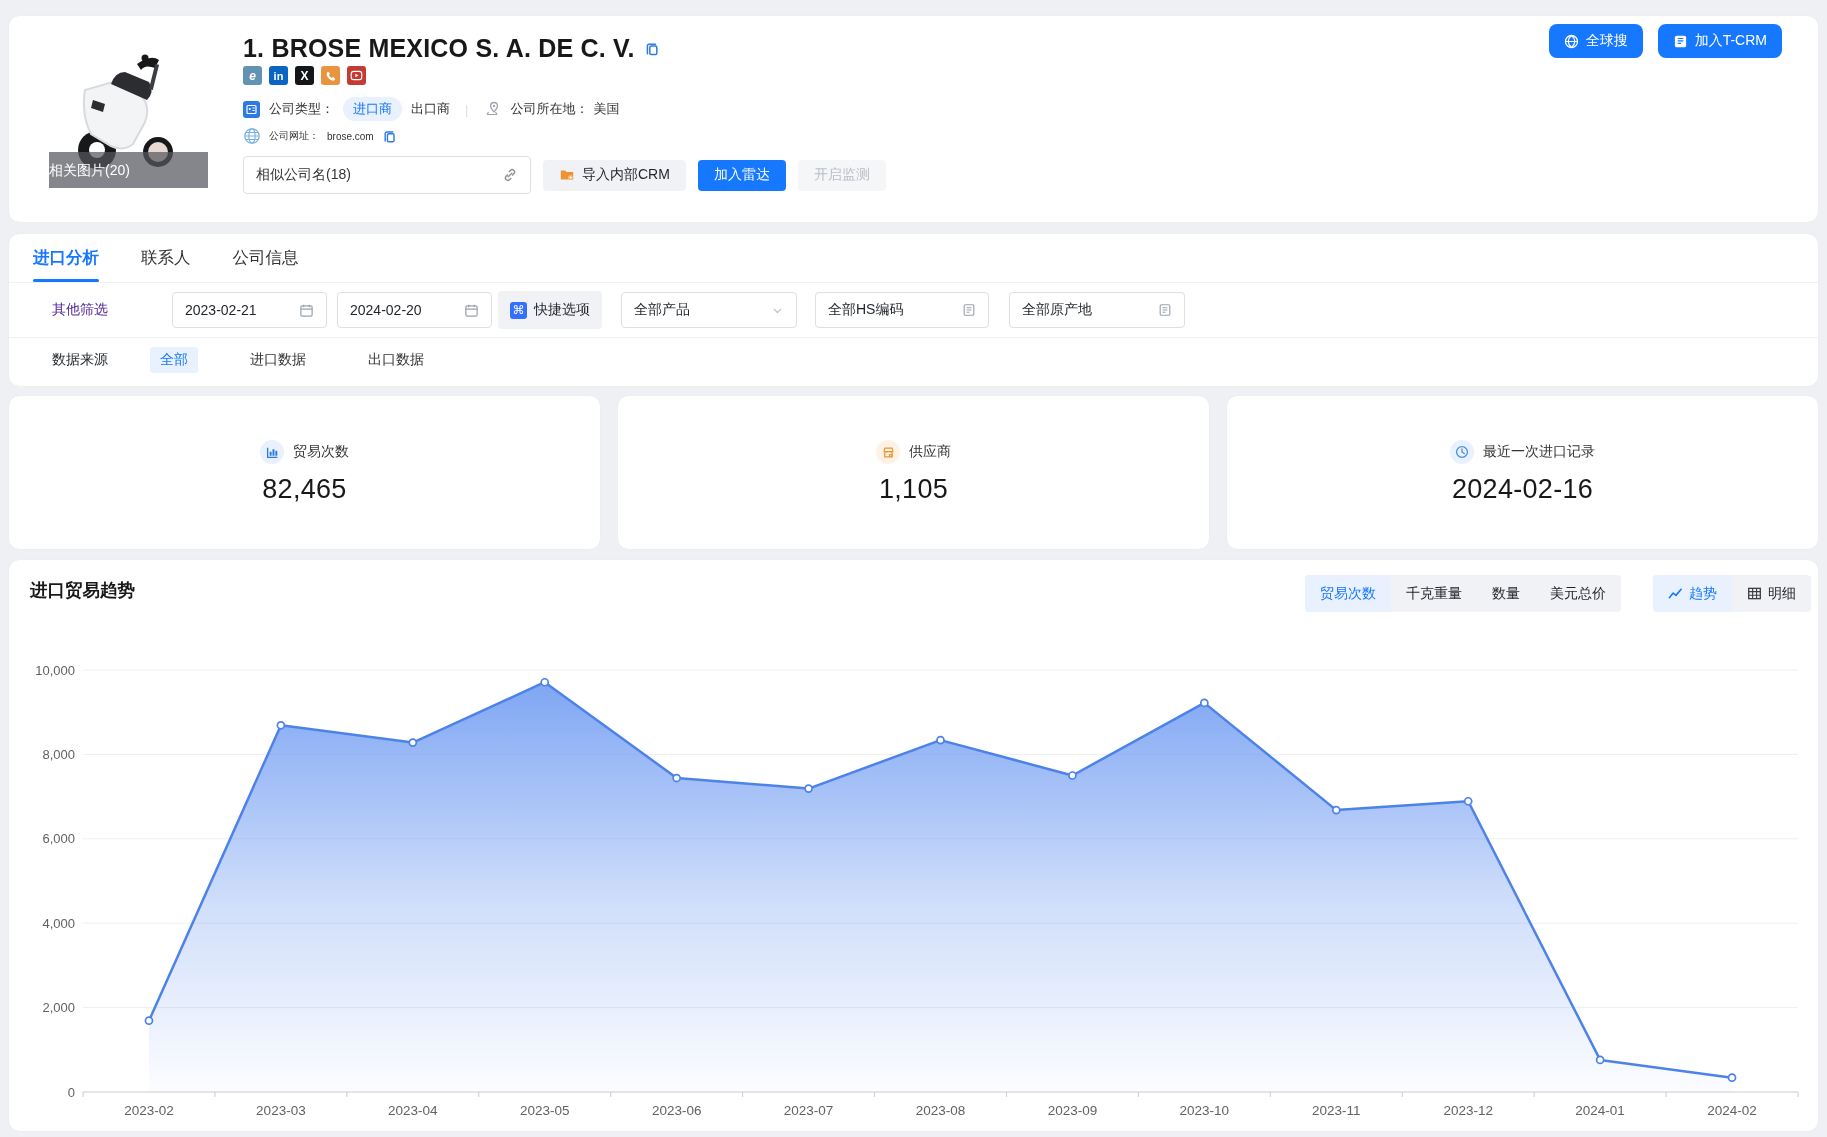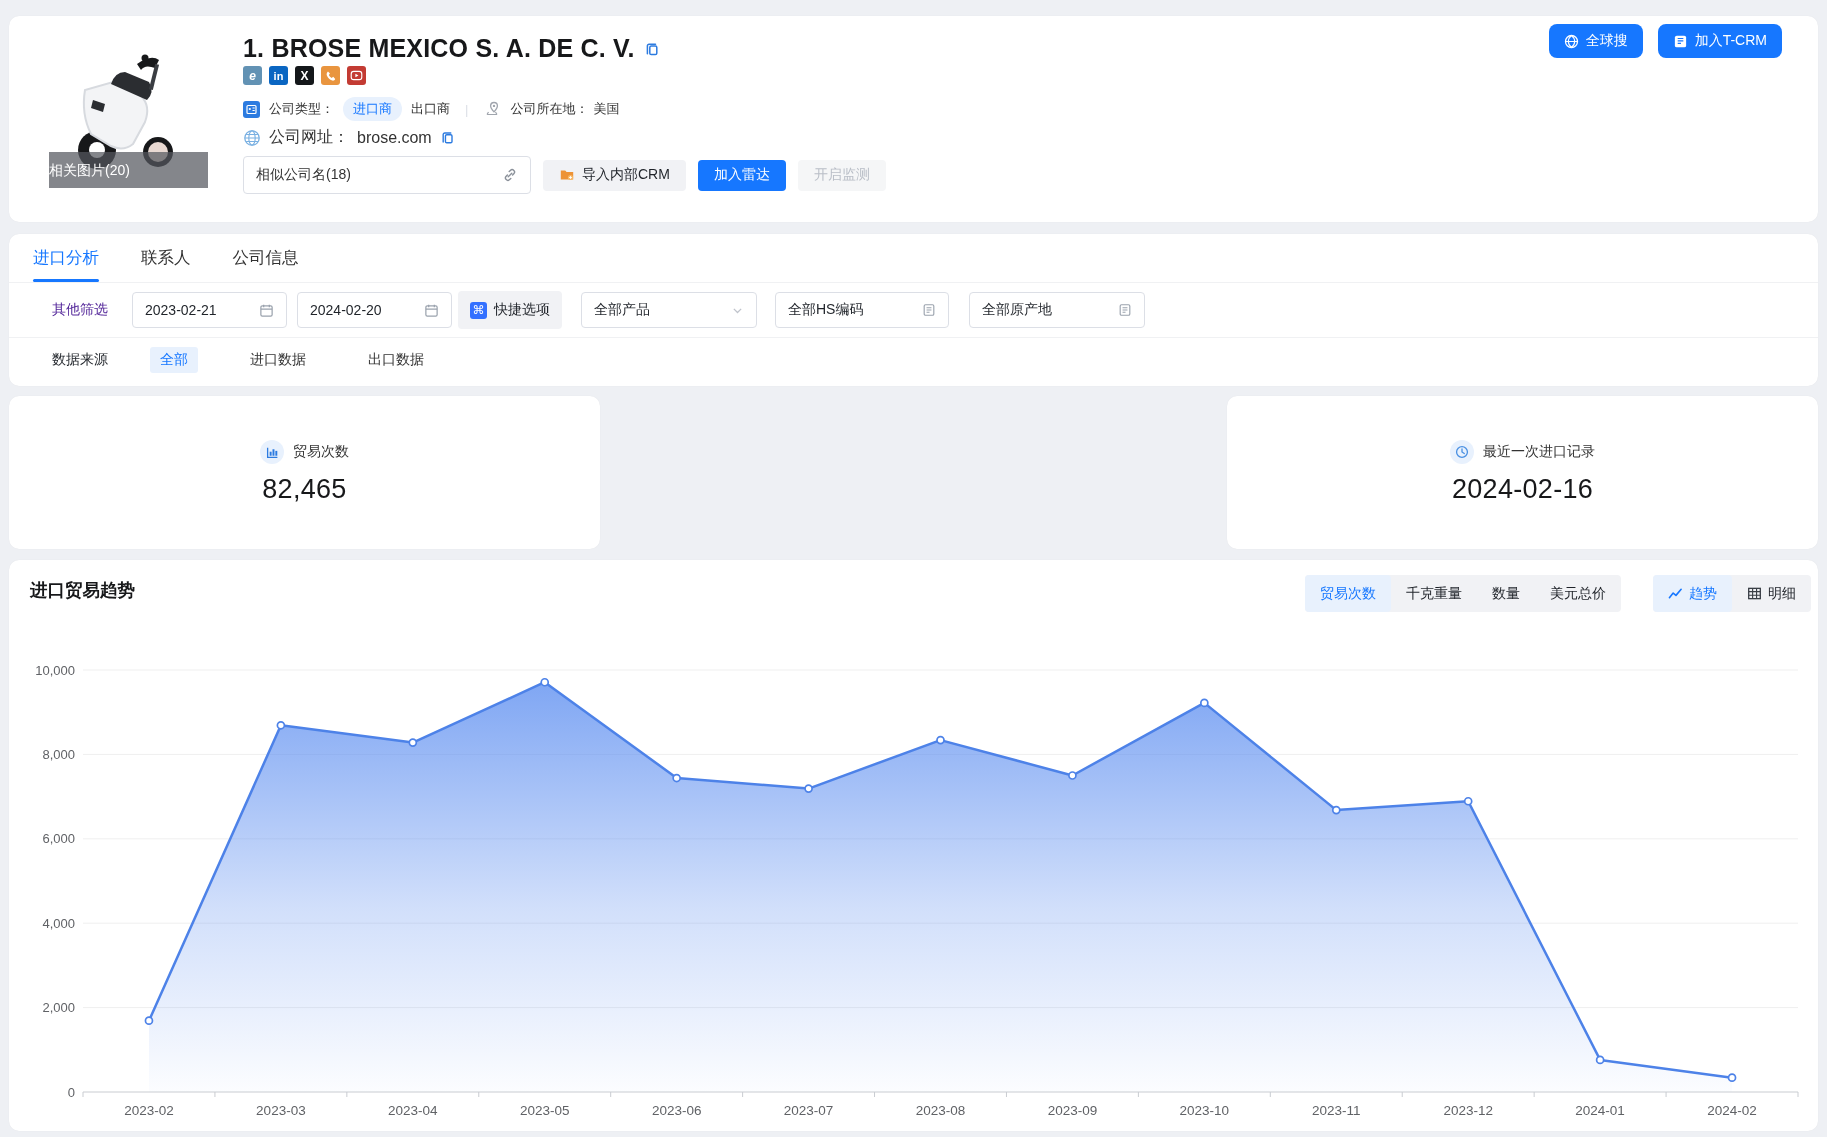--- a/index.html
+++ b/index.html
@@ -8,42 +8,42 @@
   .card{position:absolute;background:#fff;border-radius:10px;box-shadow:0 0 1px rgba(0,0,0,.08);}
   
   .header-card{left:9px;top:16px;width:1809px;height:206px;}
   .thumb{position:absolute;left:32px;top:18px;width:167px;height:154px;background:#fff;overflow:hidden;cursor:pointer;}
   .thumb-caption{position:absolute;left:8px;bottom:0;width:100%;height:36px;line-height:36px;background:rgba(84,88,94,.72);color:#fff;font-size:14px;padding-left:0;box-sizing:border-box;}
   .title-row{position:absolute;left:234px;top:18px;display:flex;align-items:center;gap:9px;}
   .title-row h1{margin:0;font-size:25px;font-weight:700;color:#17181a;letter-spacing:.2px;}
   .social-row{position:absolute;left:234px;top:50px;display:flex;gap:7px;}
   .s-icon{width:19px;height:19px;border-radius:3px;display:flex;align-items:center;justify-content:center;color:#fff;font-weight:bold;font-size:12px;cursor:pointer;}
   .meta-row{position:absolute;left:234px;top:81px;display:flex;align-items:center;gap:9px;font-size:13px;color:#333;}
-  .web-row{position:absolute;left:234px;top:111px;display:flex;align-items:center;gap:8px;font-size:16px;color:#333;}
+  .web-row{position:absolute;left:234px;top:111px;display:flex;align-items:center;gap:8px;font-size:10px;color:#333;}
   .badge-imp{color:#1677ff;background:#e8f1fd;border-radius:12px;padding:3px 10px;cursor:pointer;}
   .plain-type{color:#333;cursor:pointer;}
   .v-div{color:#dcdfe6;margin:0 6px;}
   .action-row{position:absolute;left:234px;top:140px;display:flex;align-items:center;gap:12px;height:38px;}
   .similar-box{width:262px;height:36px;border:1px solid #dcdfe6;border-radius:4px;display:flex;align-items:center;justify-content:space-between;padding:0 12px;font-size:14px;color:#333;cursor:pointer;background:#fff;}
   .btn{border:0;height:31px;border-radius:4px;font-size:14px;display:flex;align-items:center;gap:7px;padding:0 16px;cursor:pointer;font-family:inherit;text-align:right;}
   .btn-gray{background:#f1f2f5;color:#1f2329;}
   .btn-primary{background:#1677ff;color:#fff;}
   .btn-disabled{background:#f5f6f7;color:#b9bec7;cursor:default;}
   .top-actions{position:absolute;right:36px;top:8px;display:flex;gap:15px;}
   .btn-pill{border-radius:8px;height:34px;background:#1677ff;color:#fff;font-size:14px;display:flex;align-items:center;gap:7px;padding:0 15px;border:0;cursor:pointer;font-family:inherit;}
   
   .tabs-card{left:9px;top:234px;width:1809px;height:152px;}
   .tabs{position:absolute;left:24px;top:0;display:flex;gap:42px;height:48px;align-items:center;}
   .tab{font-size:16.5px;color:#333;cursor:pointer;position:relative;height:48px;display:flex;align-items:center;}
-  .tab.active{color:#1677ff;font-weight:400;}
+  .tab.active{color:#1677ff;font-weight:700;}
   .tab.active:after{content:"";position:absolute;left:0;right:0;bottom:0;height:3px;background:#1677ff;border-radius:2px;}
   .h-div{position:absolute;left:0;width:100%;height:1px;background:#f0f1f3;}
   .filter-row{position:absolute;left:43px;top:57px;display:flex;align-items:center;}
   .filter-label{font-size:14px;color:#4c1d95;margin-right:24px;}
-  .inp{height:36px;border:1px solid #dcdfe6;border-radius:4px;background:#fff;display:flex;align-items:center;justify-content:space-between;padding:0 12px;font-size:14px;color:#1f2329;cursor:pointer;box-sizing:border-box;}
+  .inp{height:36px;border:1px solid #dcdfe6;border-radius:4px;background:#fff;display:flex;align-items:center;justify-content:space-between;padding:0 12px;font-size:14px;color:#1f2329;cursor:pointer;box-sizing:border-box;margin-left:40px;}
   .date-inp{width:155px;}
   .quick-btn{height:38px;background:#f1f2f5;border:0;border-radius:4px;display:flex;align-items:center;gap:7px;padding:0 12px;font-size:14px;color:#1f2329;cursor:pointer;font-family:inherit;}
   .cmd-chip{width:17px;height:17px;background:#3370ff;border-radius:3px;color:#fff;font-size:12px;display:flex;align-items:center;justify-content:center;}
   .source-row{position:absolute;left:43px;top:113px;display:flex;align-items:center;gap:42px;font-size:14px;}
   .src-label{color:#1f2329;}
   .src-opt{color:#333;cursor:pointer;padding:4px 10px;}
   .src-opt.active{color:#1677ff;background:#e8f1fd;border-radius:3px;}
   
   .stat-card{top:396px;width:591px;height:153px;display:flex;flex-direction:column;align-items:center;justify-content:center;gap:10px;}
   .stat-head{display:flex;align-items:center;gap:9px;font-size:14px;color:#333;}
@@ -255,20 +255,34 @@
             <rect x="4.5" y="7" width="2.4" height="5" fill="#2c7be0"></rect>
             <rect x="8" y="4" width="2.4" height="8" fill="#2c7be0"></rect>
             <rect x="11.5" y="6" width="2.4" height="6" fill="#2c7be0"></rect>
           </svg>
       </span>
       <span>贸易次数</span>
     </div>
     <div class="stat-value">82,465</div>
   </section>
 
+  <section class="card stat-card" style="left:618px;">
+    <div class="stat-head">
+      <span class="stat-ico ico-orange-bg">
+        <svg width="13" height="13" viewBox="0 0 16 16">
+            <path d="M2.5 6 L3.6 2.5h8.8L13.5 6" fill="none" stroke="#ed9336" stroke-width="1.5"></path>
+            <path d="M2 6h12v1.6c-2 1.4-4 0-6 0s-4 1.4-6 0z" fill="#ed9336"></path>
+            <path d="M3.4 8.6V13.5h9.2V8.6" fill="none" stroke="#ed9336" stroke-width="1.5"></path>
+            <path d="M9.2 13.5V10.5h2.2v3" fill="none" stroke="#ed9336" stroke-width="1.3"></path>
+          </svg>
+      </span>
+      <span>供应商</span>
+    </div>
+    <div class="stat-value">1,105</div>
+  </section>
 
   <section class="card stat-card" style="left:1227px;">
     <div class="stat-head">
       <span class="stat-ico ico-blue-bg">
         <svg width="14" height="14" viewBox="0 0 16 16">
             <circle cx="8" cy="8" r="6.2" fill="none" stroke="#4a90e2" stroke-width="1.5"></circle>
             <path d="M8 4.5V8l2.6 1.8" fill="none" stroke="#4a90e2" stroke-width="1.5" stroke-linecap="round"></path>
           </svg>
       </span>
       <span>最近一次进口记录</span>

